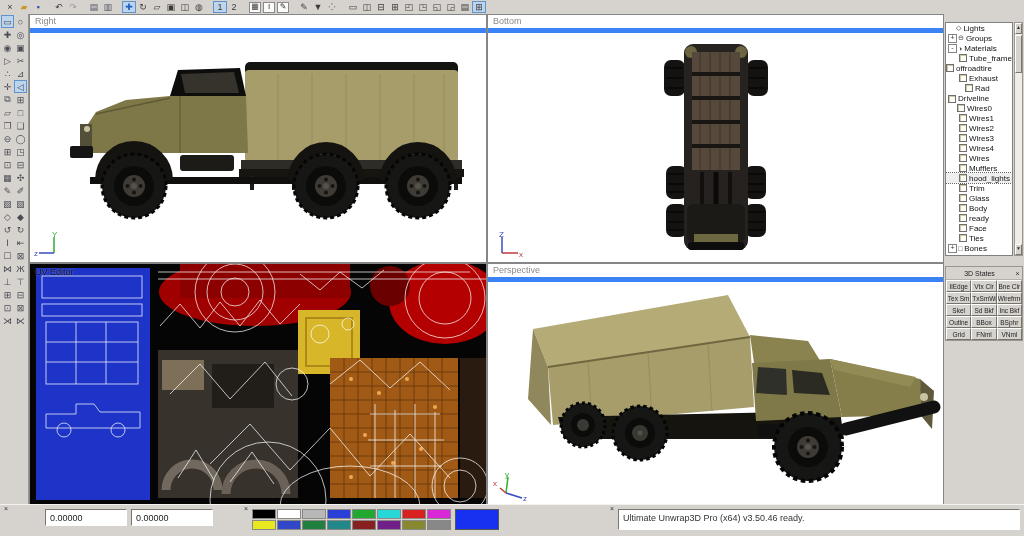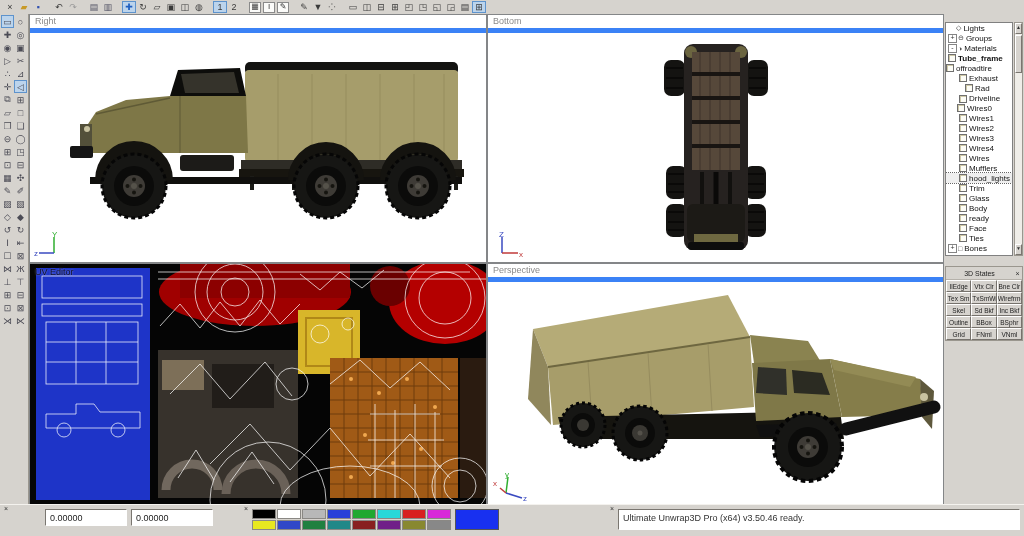--- a/index.html
+++ b/index.html
@@ -472,37 +472,37 @@
       <div class="trow" style="padding-left: 2px;">
         <div class="texp">+</div>
         <div class="ticon">⊖</div>
         <div class="tlabel">Groups</div>
       </div>
       <div class="trow" style="padding-left: 2px;">
         <div class="texp">-</div>
         <div class="ticon">◑</div>
         <div class="tlabel">Materials</div>
       </div>
-      <div class="trow" style="padding-left: 2px; font-weight: bold;">
+      <div class="trow" style="padding-left: 13px;">
         <div class="mbox"></div>
         <div class="tlabel">Tube_frame</div>
       </div>
       <div class="trow" style="">
         <div class="mbox"></div>
         <div class="tlabel">offroadtire</div>
       </div>
       <div class="trow" style="padding-left: 13px;">
         <div class="mbox"></div>
         <div class="tlabel">Exhaust</div>
       </div>
       <div class="trow" style="padding-left: 19px;">
         <div class="mbox"></div>
         <div class="tlabel">Rad</div>
       </div>
-      <div class="trow" style="padding-left: 13px; align-items: flex-end;">
+      <div class="trow" style="padding-left: 2px; align-items: flex-end;">
         <div class="mbox"></div>
         <div class="tlabel">Driveline</div>
       </div>
       <div class="trow" style="padding-left: 11px;">
         <div class="mbox"></div>
         <div class="tlabel">Wires0</div>
       </div>
       <div class="trow" style="padding-left: 13px;">
         <div class="mbox"></div>
         <div class="tlabel">Wires1</div>

